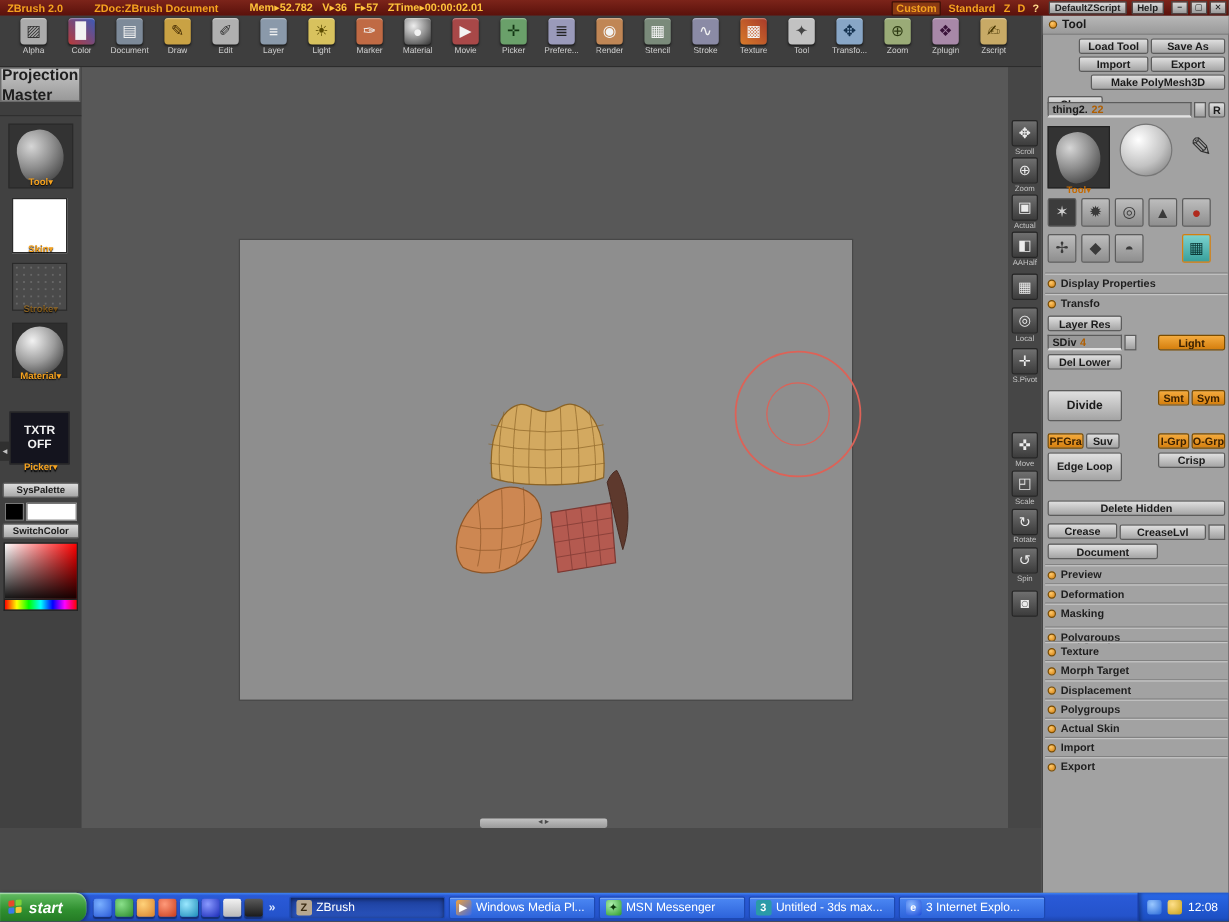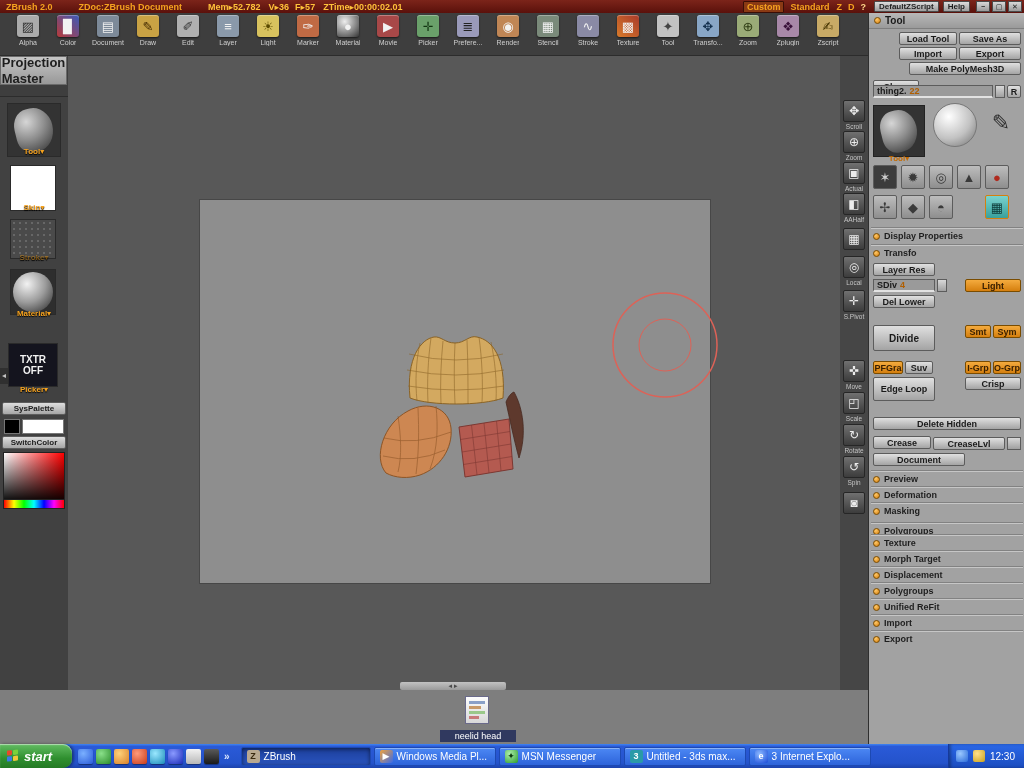--- a/index.html
+++ b/index.html
@@ -531,43 +531,32 @@
     <div class="sect" style="top:554px">
         <span class="dot"></span>
         <span>Displacement</span>
       </div>
     <div class="sect" style="top:570px">
         <span class="dot"></span>
         <span>Polygroups</span>
       </div>
     <div class="sect" style="top:586px">
         <span class="dot"></span>
-        <span>Unified ReFit</span>
+        <span>Actual Skin</span>
       </div>
     <div class="sect" style="top:602px">
         <span class="dot"></span>
         <span>Import</span>
       </div>
     <div class="sect" style="top:618px">
         <span class="dot"></span>
         <span>Export</span>
       </div>
   </div>
 
-  <div id="desktop">
-    <div id="desk-icon">
-      <div class="page">
-        <i style="left:3px;top:4px;width:16px;height:3px;background:#8aa0c8"></i>
-        <i style="left:3px;top:9px;width:12px;height:3px;background:#c89a6a"></i>
-        <i style="left:3px;top:14px;width:16px;height:3px;background:#9ac88a"></i>
-        <i style="left:3px;top:19px;width:10px;height:3px;background:#c87a7a"></i>
-      </div>
-    </div>
-    <div id="desk-label">neelid head</div>
-  </div>
 
   <div id="left-div-arrow">◂</div>
 
   <div id="taskbar">
     <div id="start-btn">
       <span class="xp-flag">
           <i class="fr"></i>
           <i class="fg"></i>
           <i class="fb"></i>
           <i class="fy"></i>
@@ -601,17 +590,17 @@
       <span class="task-icon" style="background:#2a9aa8;color:#fff">3</span>
       <span>Untitled - 3ds max...</span>
     </div>
     <div class="task-btn">
       <span class="task-icon" style="background:radial-gradient(circle at 35% 30%,#8ab8ff,#1a4ad8);color:#fff">e</span>
       <span>3 Internet Explo...</span>
     </div>
     <div id="tray">
       <span class="tray-ic" style="background:radial-gradient(circle at 35% 30%,#9ac8ff,#2a6ad8)"></span>
       <span class="tray-ic" style="background:radial-gradient(circle at 35% 30%,#ffe08a,#c8a01a)"></span>
-      <span>12:30</span>
+      <span>12:08</span>
     </div>
   </div>
 
 </div>
 
 </body></html>

